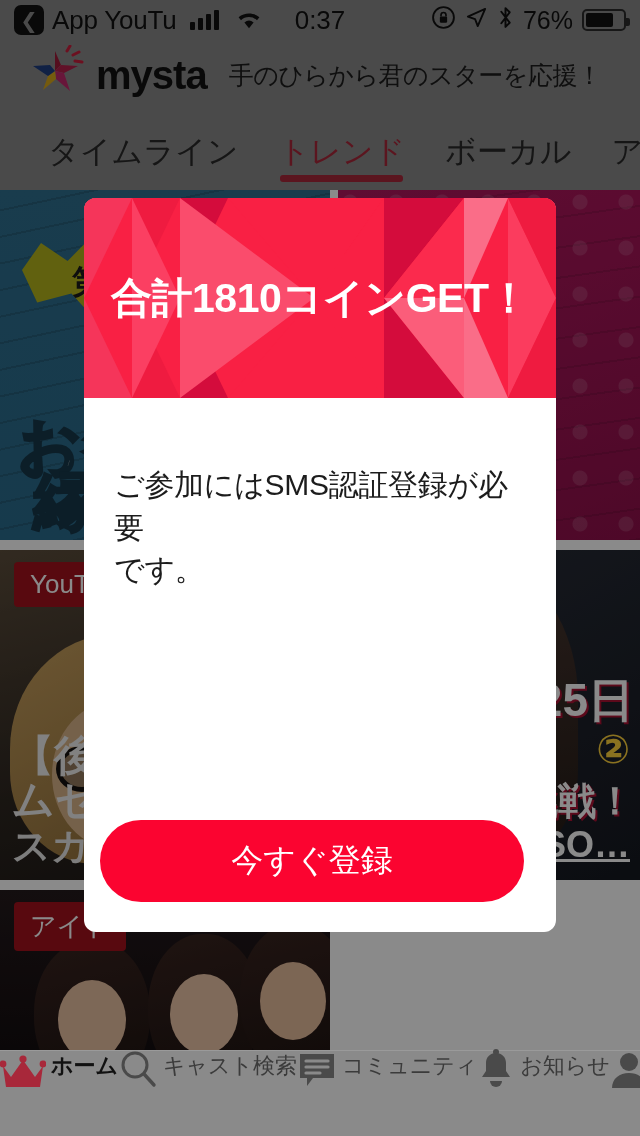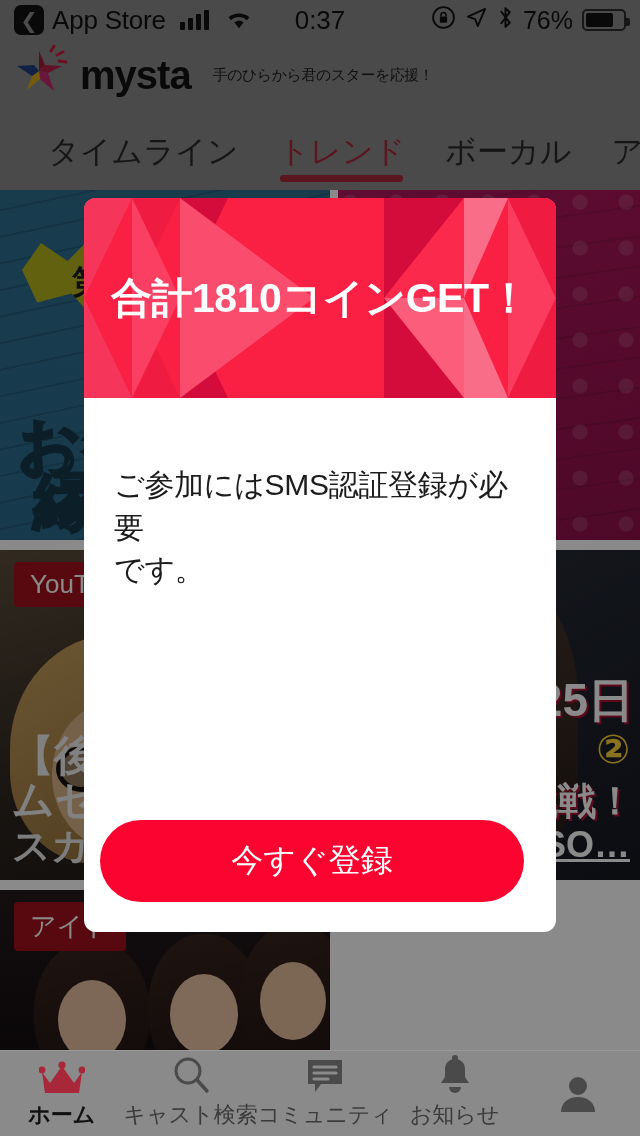--- a/index.html
+++ b/index.html
@@ -39,25 +39,25 @@
   }
   .battery::after{
     content:"";position:absolute;right:-6px;top:7px;width:4px;height:8px;
     background:#2b2b2b;border-radius:0 2px 2px 0;
   }
   .battery i{display:block;height:100%;width:76%;background:#111;border-radius:2px;}
 
   
   .app-header{
     position:absolute;top:40px;left:0;width:640px;height:70px;
-    background:#8a8a8a;display:flex;align-items:center;padding-left:12px;z-index:50;
+    background:#8a8a8a;display:flex;align-items:center;padding-left:28px;z-index:50;
   }
   .brand{display:flex;align-items:center;gap:10px;}
   .brand-word{font-size:40px;font-weight:700;color:#111;letter-spacing:-1px;}
-  .tagline{font-size:15px;color:#1c1c1c;margin-left:22px;letter-spacing:-.5px;}
+  .tagline{font-size:25px;color:#1c1c1c;margin-left:22px;letter-spacing:-.5px;}
 
   
   .tabs{
     position:absolute;top:110px;left:0;width:640px;height:80px;
     background:#8a8a8a;display:flex;align-items:center;z-index:50;
     padding-left:48px;overflow:hidden;
   }
   .tab{
     font-size:31px;color:#2a2a2a;white-space:nowrap;margin-right:40px;
     position:relative;height:80px;display:flex;align-items:center;
@@ -225,33 +225,33 @@
     letter-spacing:0px;
   }
   .btn-primary{background:#fb0430;color:#ffffff;}
 
   
   .bottom-nav{
     position:absolute;bottom:0;left:0;width:640px;height:86px;
     background:#8a8a8a;display:flex;z-index:90;border-top:1px solid #9a9a9a;
   }
   .nav-item{
-    flex:1;display:flex;flex-direction:column;align-items:center;justify-content:center;gap:5px;
+    flex:1;display:flex;flex-direction:row;justify-content:center;gap:5px;
   }
   .nav-label{font-size:22px;color:#3b3b3b;white-space:nowrap;}
   .nav-item.active .nav-label{color:#111;font-weight:700;}
   .nav-ico{height:38px;display:flex;align-items:flex-end;justify-content:center;}
 </style>
 </head>
 <body>
 
 <div class="status-bar">
   <div class="sb-left">
     <div class="back-chip">❮</div>
-    <span class="sb-carrier">App Store</span>
+    <span class="sb-carrier">App YouTu</span>
     <span class="bars">
         <i></i>
         <i></i>
         <i></i>
         <i></i>
       </span>
     <span class="wifi">
       <svg width="28" height="21" viewBox="0 0 28 21">
         <path d="M14 20.2 9.4 14.4a7.3 7.3 0 0 1 9.2 0Z" fill="#111"></path>
         <path d="M14 9.1c-3.1 0-5.9 1.2-8 3.1L3.6 9.2A17 17 0 0 1 14 5.6c3.9 0 7.5 1.3 10.4 3.6l-2.4 3a12.3 12.3 0 0 0-8-3.1Z" fill="#111"></path>

